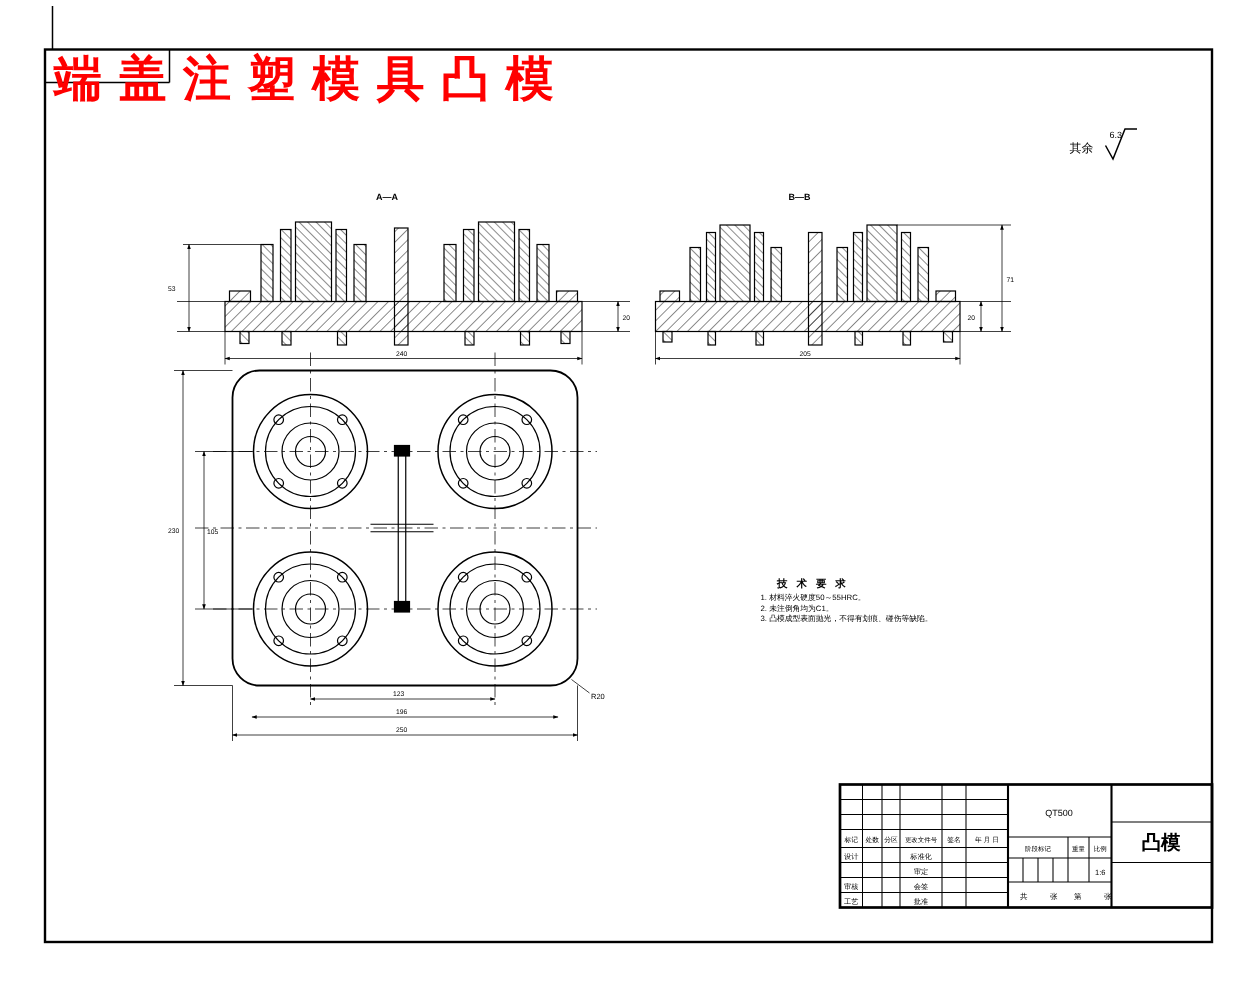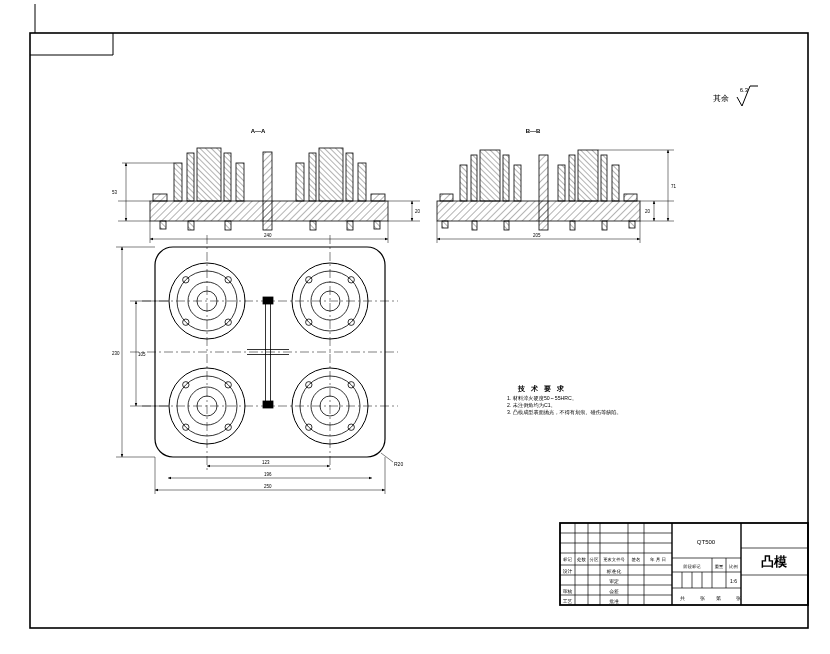--- a/index.html
+++ b/index.html
@@ -9,20 +9,21 @@
   #main-title{position:absolute;left:36px;top:36px;z-index:2;
       font-family:"DejaVu Serif",serif;font-weight:bold;
       font-size:32px;letter-spacing:11px;line-height:1;white-space:nowrap;}
   svg text{font-family:"Liberation Sans",sans-serif;fill:#000;}
 </style>
 </head>
 <body>
 
 <div id="page">
 
+  <div id="main-title" style="color:#ff0000;">端盖注塑模具凸模</div>
 
   <svg id="cad-svg" width="830" height="654" viewBox="0 0 830 654">
     <defs>
       <pattern id="hA" width="5" height="5" patternUnits="userSpaceOnUse" patternTransform="rotate(45)">
         <line x1="0" y1="0" x2="0" y2="5" stroke="#000" stroke-width="0.6"></line>
       </pattern>
       <pattern id="hB" width="4" height="4" patternUnits="userSpaceOnUse" patternTransform="rotate(-45)">
         <line x1="0" y1="0" x2="0" y2="4" stroke="#000" stroke-width="0.6"></line>
       </pattern>
       <marker id="arr" viewBox="0 0 10 10" refX="9" refY="5" markerWidth="7" markerHeight="7" orient="auto-start-reverse">

